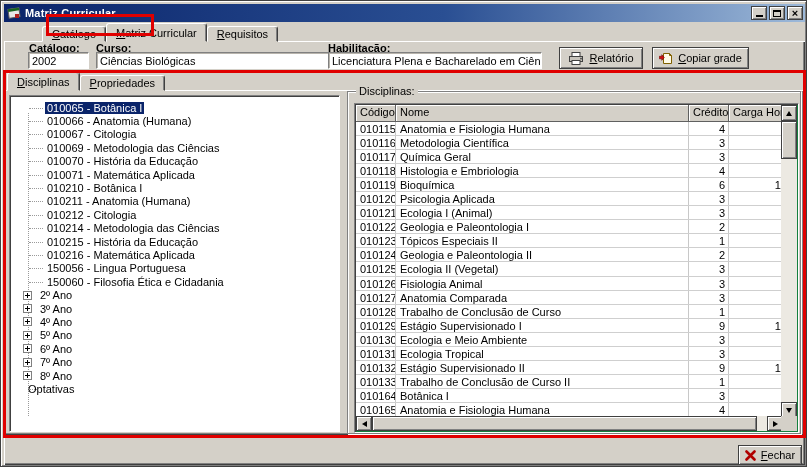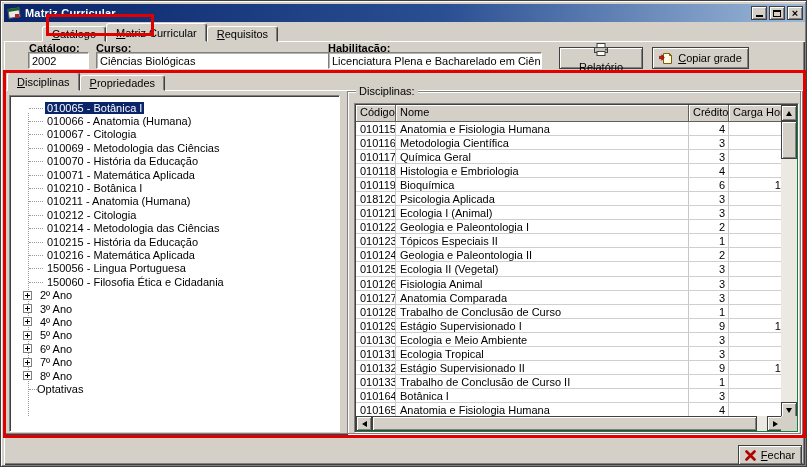--- a/index.html
+++ b/index.html
@@ -52,21 +52,21 @@
   
   .tree-panel { position:absolute; left:8px; top:94px; width:331px; height:337px; z-index:5;
     background:#fff; border:1px solid; border-color:#808080 #ffffff #ffffff #808080;
     box-shadow: inset 1px 1px 0 #404040; overflow:hidden; }
   .tree-content { position:absolute; left:1px; top:5px; right:2px; }
   .vline { position:absolute; left:17px; top:12px; height:303px; width:0; border-left:1px dotted #9a9a9a; }
   .tree-row { position:relative; height:13.4px; display:flex; align-items:center; white-space:nowrap; }
   .tree-row.rooty { padding-left:12px; }
   .tree-row.child { padding-left:34px; }
   .tree-row.child::before { content:""; position:absolute; left:18px; top:50%; width:14px; border-top:1px dotted #9a9a9a; }
-  .tree-row.leafy { padding-left:24px; }
+  .tree-row.leafy { padding-left:15px; }
   .tree-row.leafy::before { content:""; position:absolute; left:18px; top:50%; width:8px; border-top:1px dotted #9a9a9a; }
   .pmbox { width:9px; height:9px; background:#fff; border:1px solid #808080; margin-right:6px;
     position:relative; z-index:1; flex:0 0 auto; }
   .pmbox::after { content:""; position:absolute; left:1px; top:3px; width:5px; height:1px; background:#000; }
   .pmbox.plus::before { content:""; position:absolute; left:3px; top:1px; width:1px; height:5px; background:#000; }
   .tlabel { padding:0 2px; line-height:12px; }
   .tree-row.sel .tlabel { background:#0a246a; color:#fff; }
   
   .groupbox { position:absolute; left:346px; top:90px; width:454px; height:343px; z-index:5;
     border:1px solid #808080; box-shadow: inset 1px 1px 0 #ffffff, 1px 1px 0 #ffffff; }
@@ -145,21 +145,21 @@
 
   <div class="flabel" style="left:28px;top:41px;">Catálogo:</div>
   <div class="tinput" style="left:27px;top:51px;width:61px;">2002</div>
 
   <div class="flabel" style="left:95px;top:41px;">Curso:</div>
   <div class="tinput" style="left:95px;top:51px;width:267px;">Ciências Biológicas</div>
 
   <div class="flabel" style="left:327px;top:41px;">Habilitação:</div>
   <div class="tinput" style="left:327px;top:51px;width:214px;">Licenciatura Plena e Bacharelado em Ciências Biológicas (</div>
 
-  <div class="btn3d" style="left:558px;top:46px;width:84px;height:22px;flex-direction:column;">
+  <div class="btn3d" style="left:558px;top:46px;width:84px;height:22px;">
     <span style="display:flex;">
       <svg width="16" height="13" viewBox="0 0 16 13">
         <rect x="4" y="0.5" width="8" height="4" fill="#fff" stroke="#404040"></rect>
         <rect x="1.5" y="4.5" width="13" height="5" fill="#c8c4bc" stroke="#404040"></rect>
         <rect x="4" y="8.5" width="8" height="4" fill="#fff" stroke="#404040"></rect>
         <rect x="12.2" y="5.8" width="1.6" height="1.6" fill="#404040"></rect>
       </svg>
     </span>
     <span><u>R</u>elatório</span>
   </div>
@@ -309,21 +309,21 @@
             </div>
             <div class="grow">
               <div class="gc c0">010119</div>
               <div class="gc c1">Bioquímica</div>
               <div class="gc c2">6</div>
               <div class="gc c3">
                 <span class="carga-in">120</span>
               </div>
             </div>
             <div class="grow">
-              <div class="gc c0">018120</div>
+              <div class="gc c0">010120</div>
               <div class="gc c1">Psicologia Aplicada</div>
               <div class="gc c2">3</div>
               <div class="gc c3">
                 <span class="carga-in">60</span>
               </div>
             </div>
             <div class="grow">
               <div class="gc c0">010121</div>
               <div class="gc c1">Ecologia I (Animal)</div>
               <div class="gc c2">3</div>

